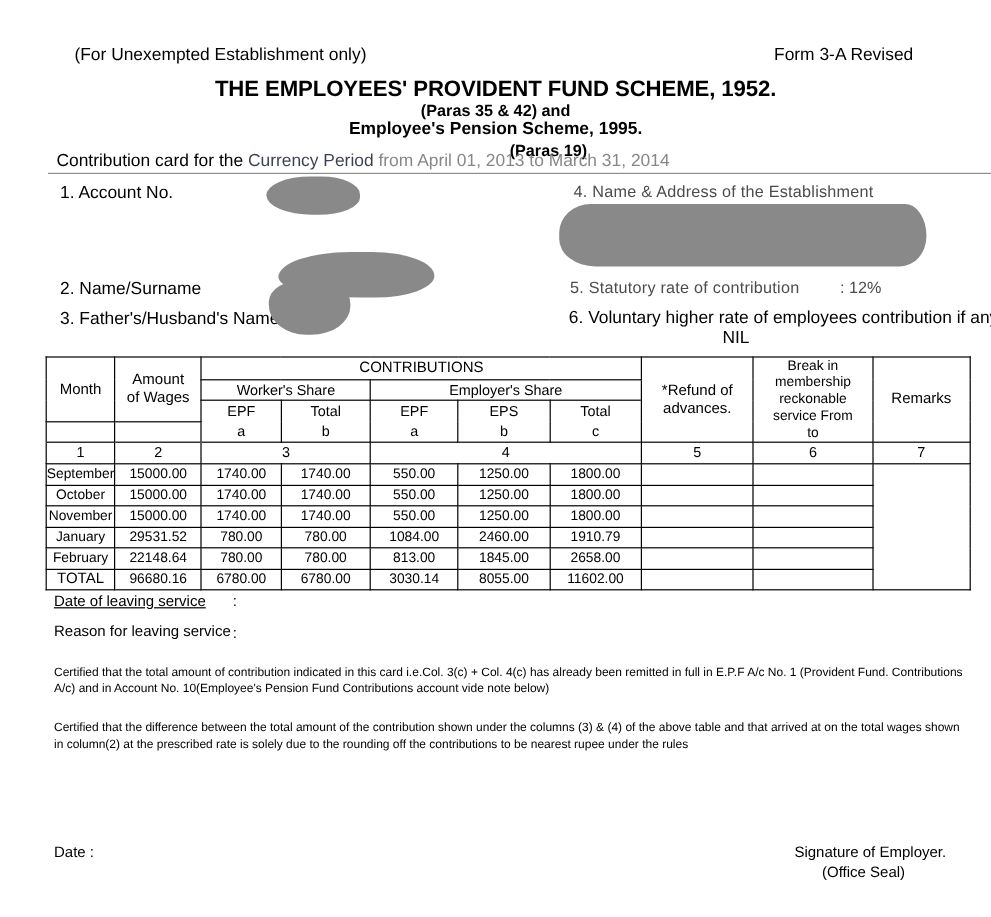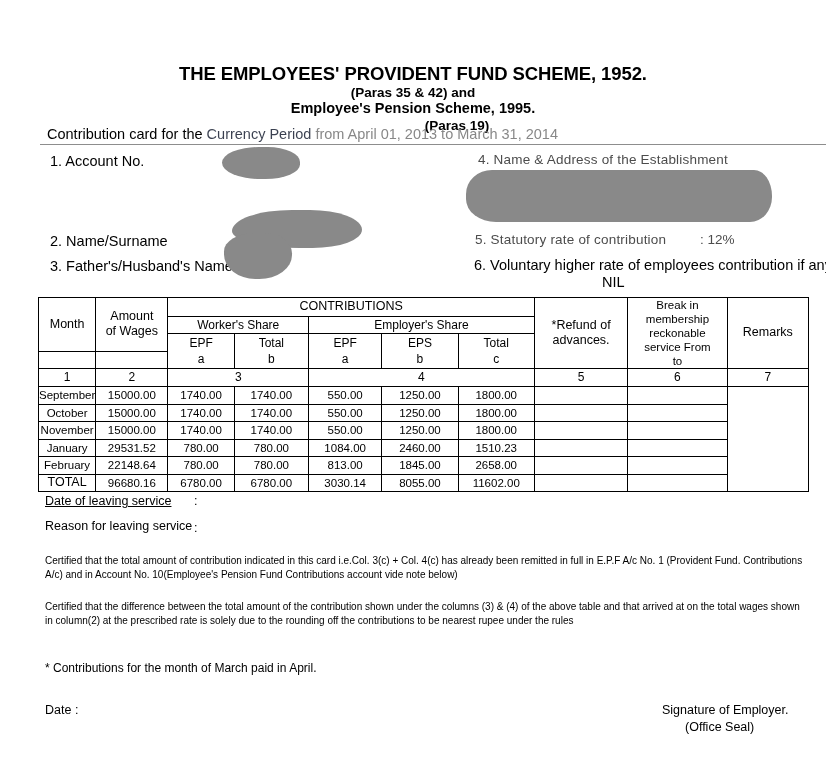--- a/index.html
+++ b/index.html
@@ -282,20 +282,24 @@
     top: 720px;
     font-size: 12.5px;
     white-space: nowrap;
   }
 </style>
 </head>
 <body>
 
 <div id="page">
 
+  <div class="hdr-row">
+    <span class="hdr-left">(For Unexempted Establishment only)</span>
+    <span class="hdr-right">Form 3-A Revised</span>
+  </div>
 
   <div class="title-main">THE EMPLOYEES' PROVIDENT FUND SCHEME, 1952.</div>
   <div class="title-sub1">(Paras 35 &amp; 42) and</div>
   <div class="title-sub2">Employee's Pension Scheme, 1995.</div>
   <div class="title-sub3">(Paras 19)</div>
 
   <div class="contrib-line">
     <span>Contribution card for the </span><span class="degraded">Currency Period</span><span class="faded-tail"> from April 01, 2013 to March 31, 2014</span>
   </div>
 
@@ -417,21 +421,21 @@
           <td class=""></td>
           <td class=""></td>
         </tr>
         <tr class="data-row">
           <td class="cell-month">January</td>
           <td class="cell-num">29531.52</td>
           <td class="cell-num">780.00</td>
           <td class="cell-num">780.00</td>
           <td class="cell-num">1084.00</td>
           <td class="cell-num">2460.00</td>
-          <td class="cell-num">1510.23</td>
+          <td class="cell-num">1910.79</td>
           <td class=""></td>
           <td class=""></td>
         </tr>
         <tr class="data-row">
           <td class="cell-month">February</td>
           <td class="cell-num">22148.64</td>
           <td class="cell-num">780.00</td>
           <td class="cell-num">780.00</td>
           <td class="cell-num">813.00</td>
           <td class="cell-num">1845.00</td>
@@ -454,18 +458,17 @@
   </table>
 
   <div class="leave-line" id="leave-date-lbl">Date of leaving service</div>
   <div class="leave-line" id="leave-date-colon">:</div>
   <div class="leave-line" id="leave-reason-lbl">Reason for leaving service</div>
   <div class="leave-line" id="leave-reason-colon">:</div>
 
   <div class="cert-para" id="cert-1">Certified that the total amount of contribution indicated in this card i.e.Col. 3(c) + Col. 4(c) has already been remitted in full in E.P.F A/c No. 1 (Provident Fund. Contributions A/c) and in Account No. 10(Employee's Pension Fund Contributions account vide note below)</div>
   <div class="cert-para" id="cert-2">Certified that the difference between the total amount of the contribution shown under the columns (3) &amp; (4) of the above table and that arrived at on the total wages shown in column(2) at the prescribed rate is solely due to the rounding off the contributions to be nearest rupee under the rules</div>
 
-  <div id="footnote">* Contributions for the month of March paid in April.</div>
   <div id="date-label">Date  :</div>
   <div id="sig-employer">Signature of Employer.</div>
   <div id="sig-seal">(Office Seal)</div>
 
 </div>
 
 </body></html>

